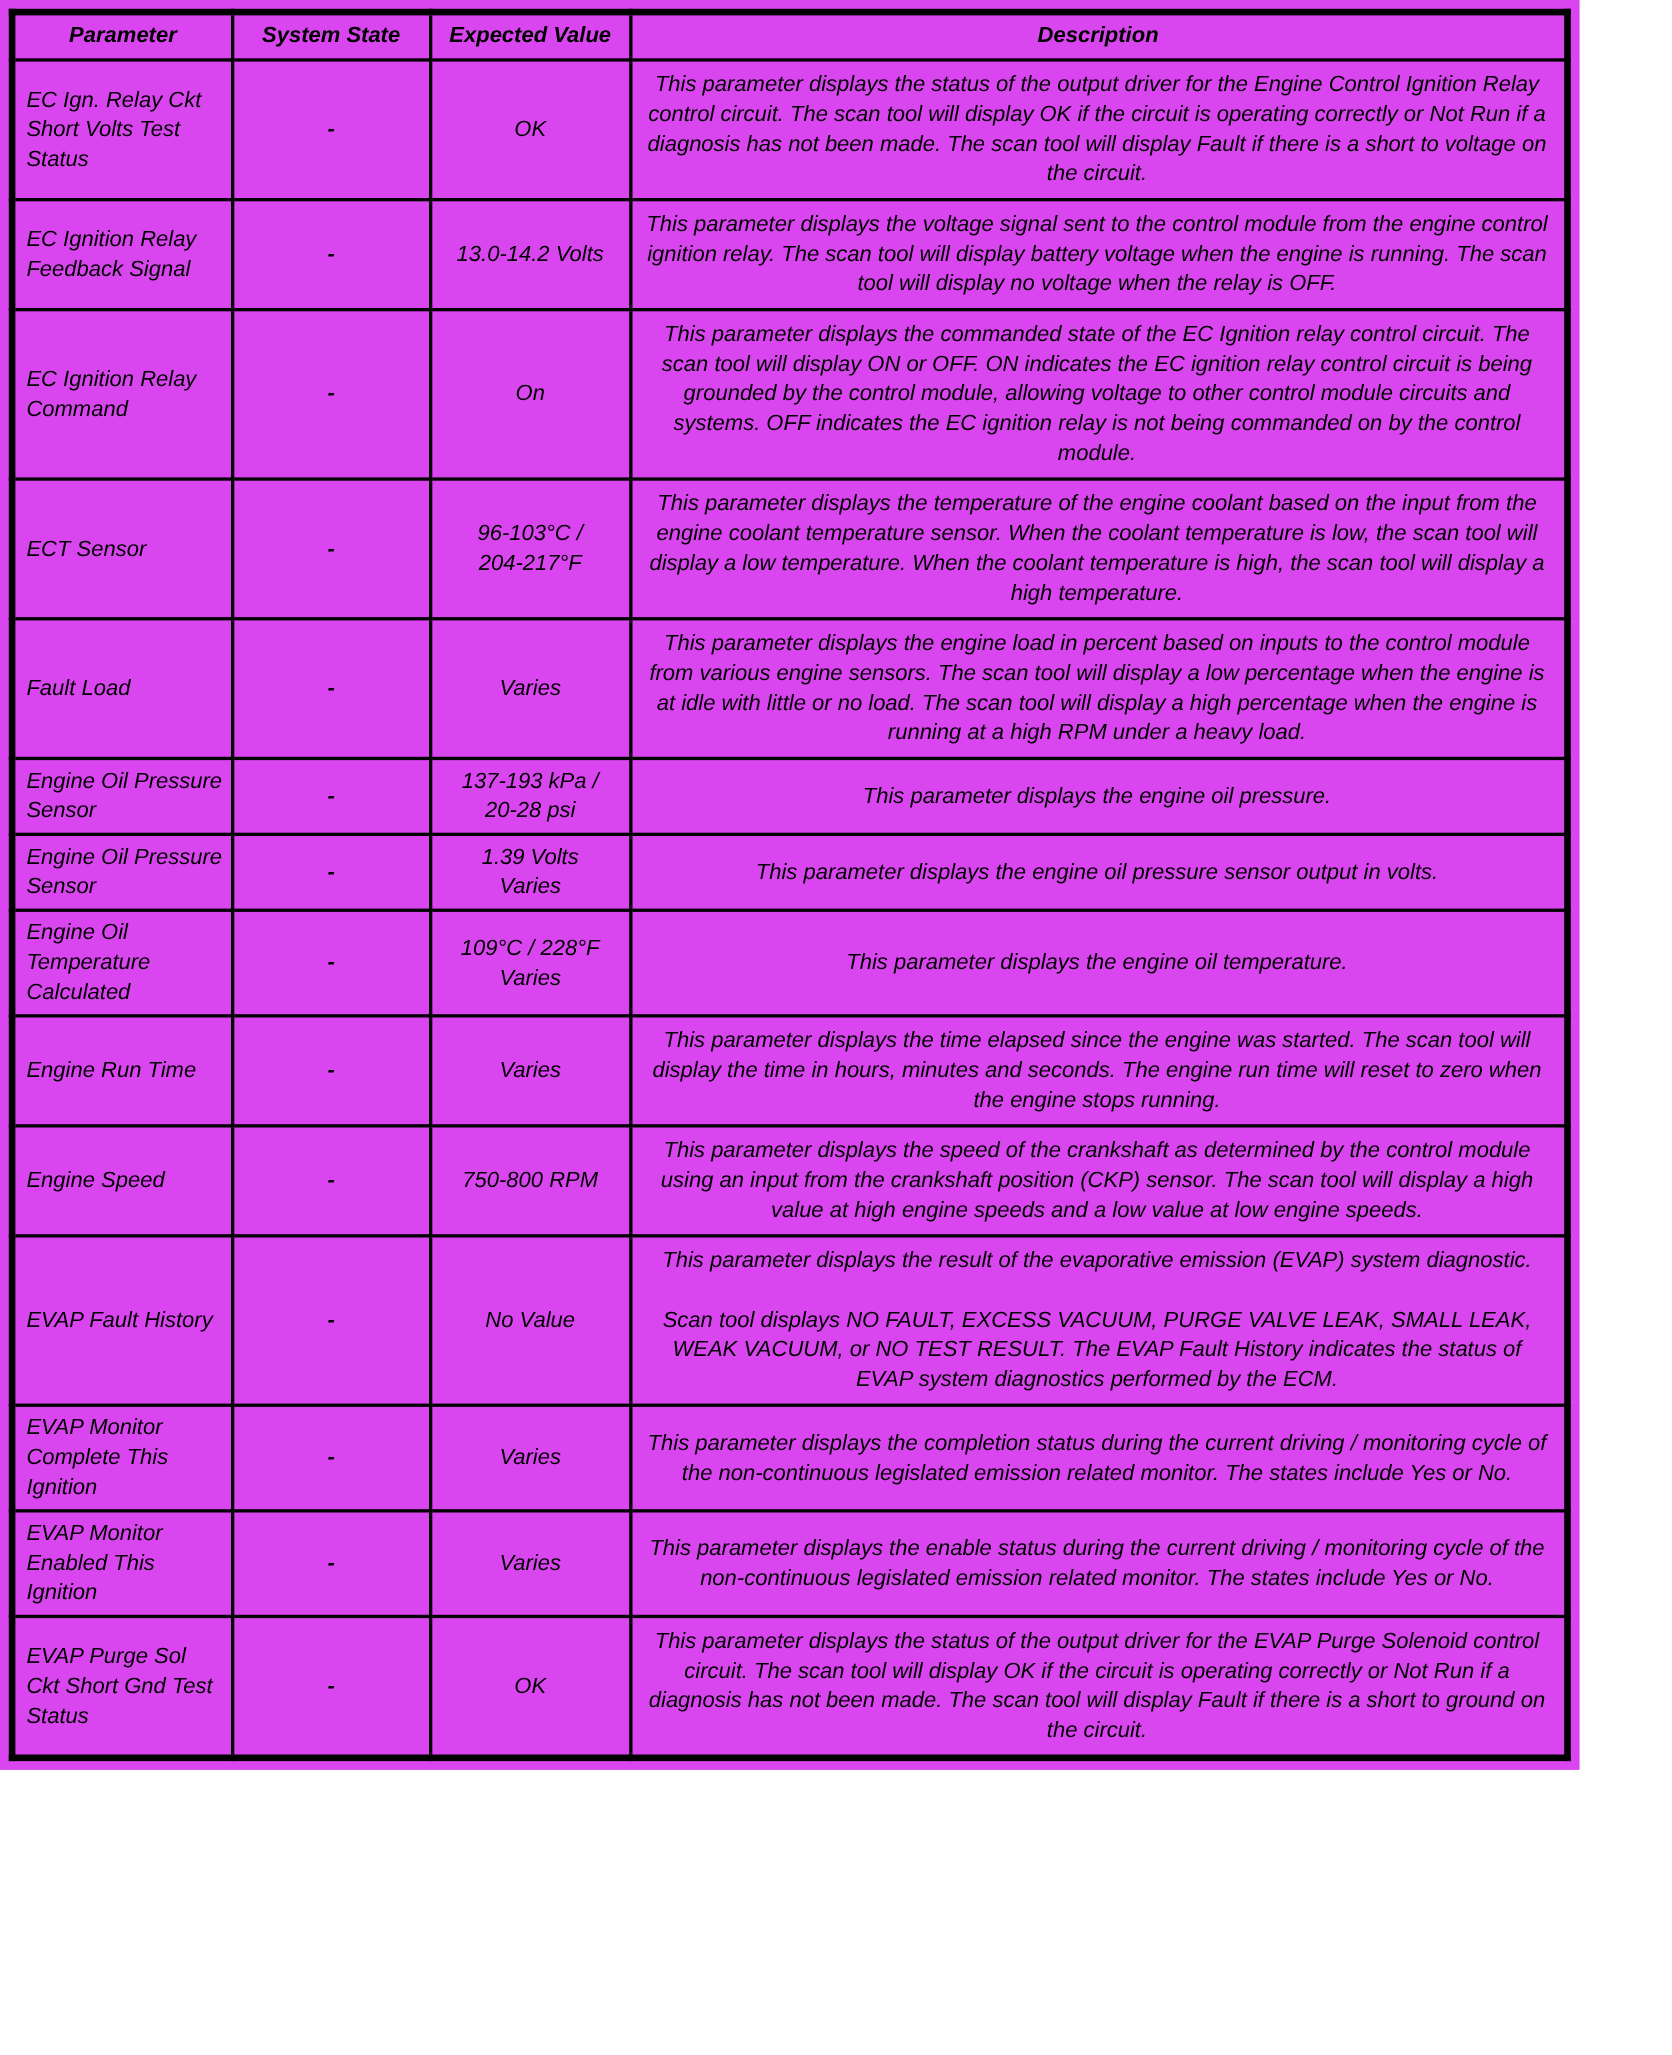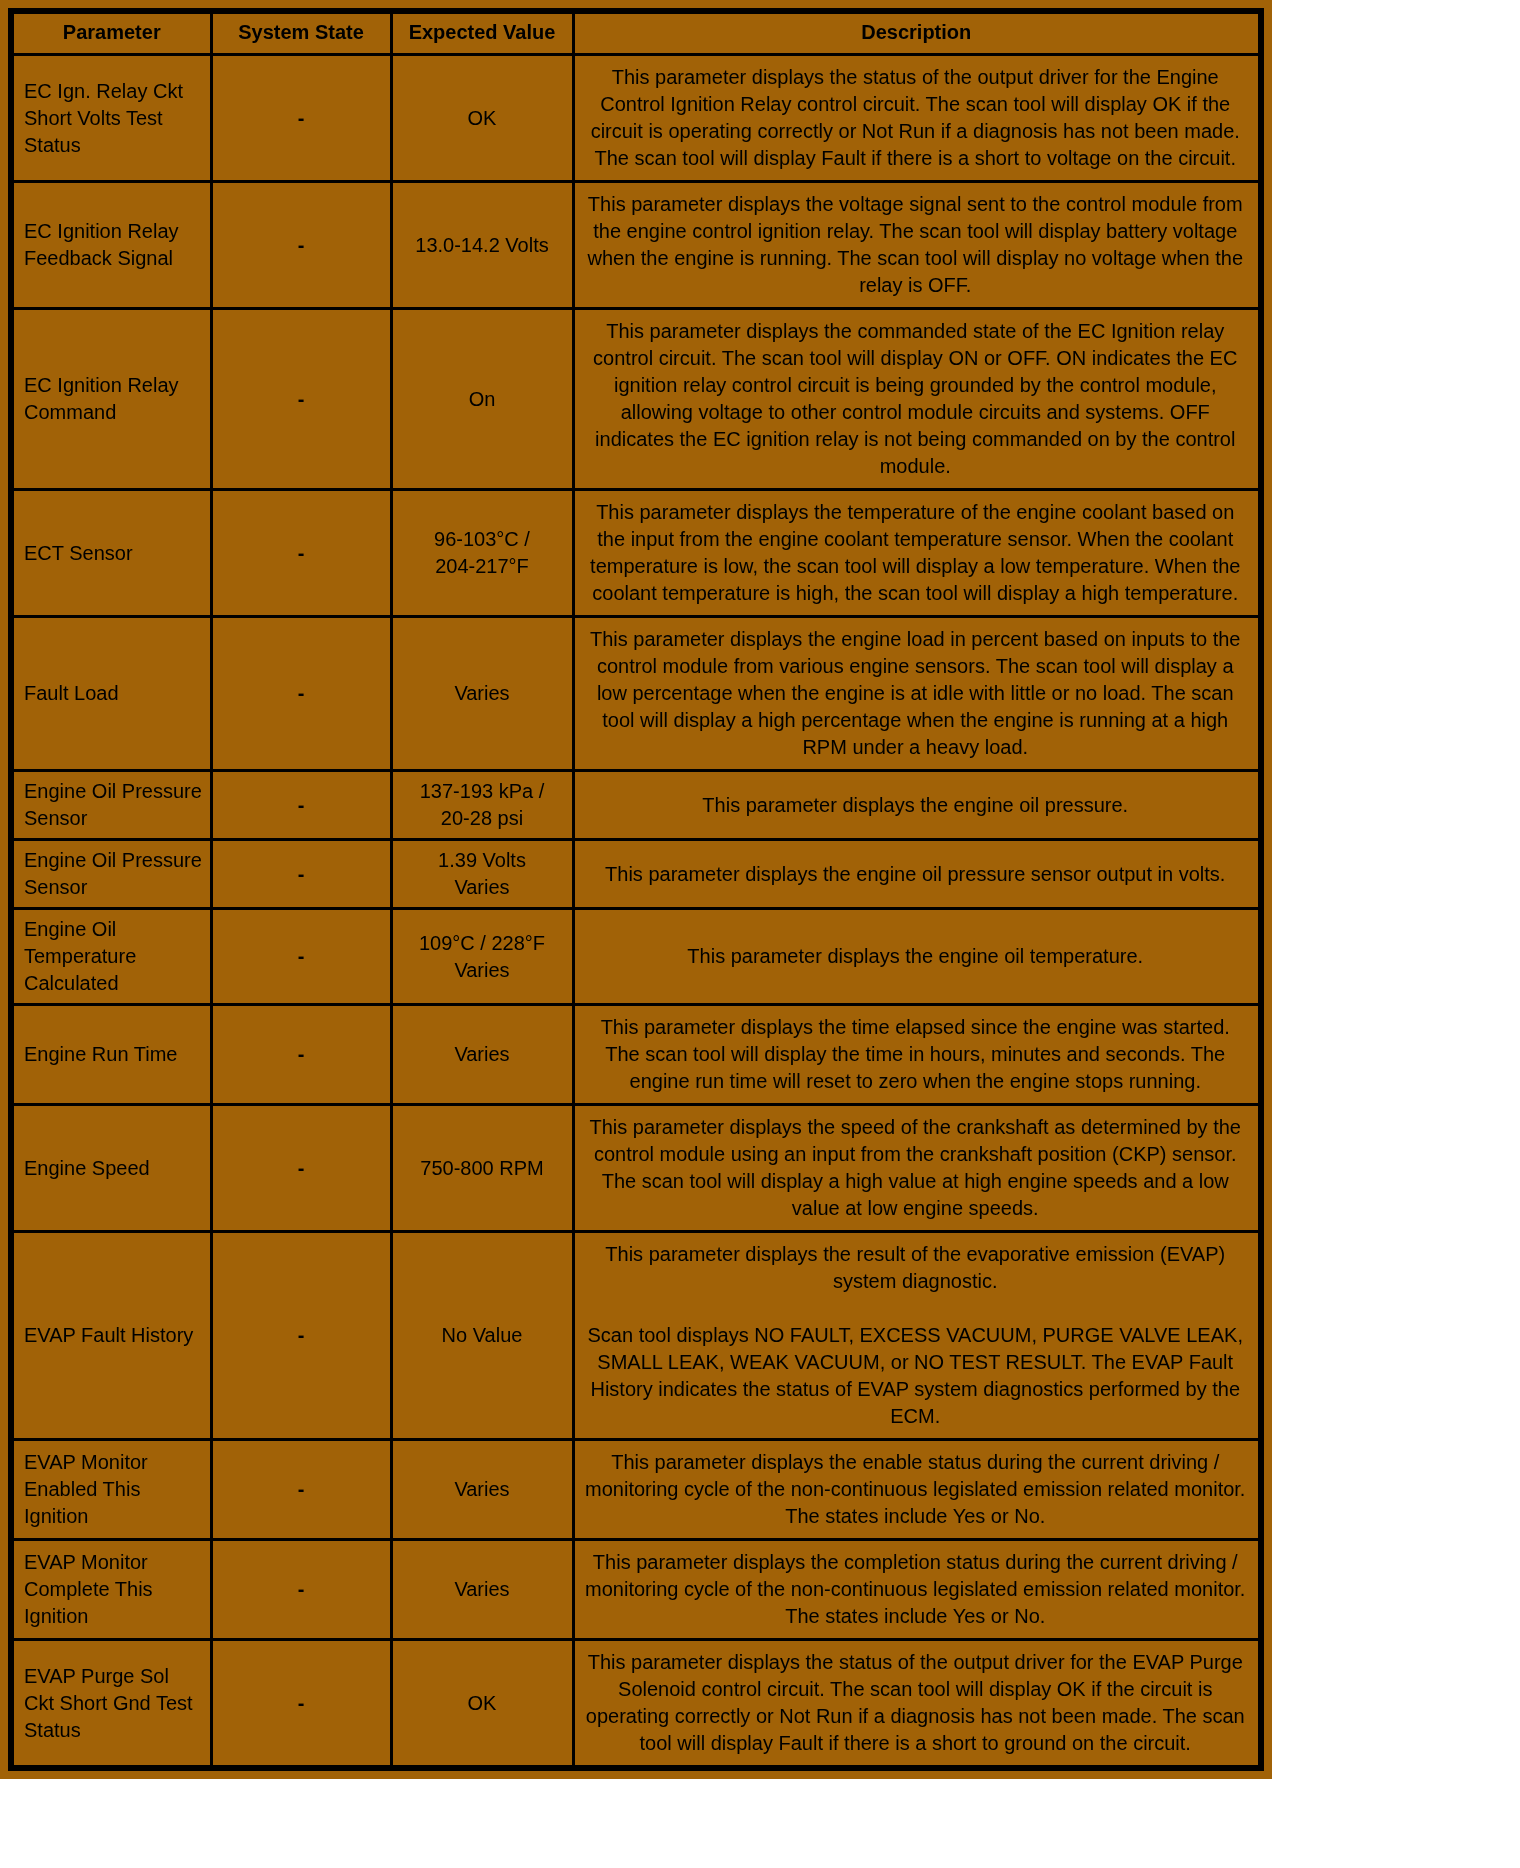--- a/index.html
+++ b/index.html
@@ -6,24 +6,25 @@
     margin: 0;
     padding: 0;
     background: #ffffff;
   }
   body {
     width: 1520px;
     color: #000000;
     font-family: "Liberation Sans", sans-serif;
   }
   .page {
-    width: 1272px;
+    width: 1436px;
     box-sizing: border-box;
     padding: 8px;
-    background: #a16207;
+    background: #d946ef;
+    font-style: italic;
   }
   table.params {
     width: 100%;
     table-layout: fixed;
     border-collapse: collapse;
     border: 6px solid #000000;
   }
   col.c-param    { width: 200px; }
   col.c-state    { width: 180px; }
   col.c-expected { width: 182px; }
@@ -166,31 +167,31 @@
   <tr>
     <td class="param">EVAP Fault History</td>
     <td class="state">-</td>
     <td class="expected">No Value</td>
     <td class="desc">This parameter displays the result of the evaporative emission (EVAP) system diagnostic.
 
 Scan tool displays NO FAULT, EXCESS VACUUM, PURGE VALVE LEAK, SMALL LEAK, WEAK VACUUM, or NO TEST RESULT. The EVAP Fault History indicates the status of EVAP system diagnostics performed by the ECM.</td>
   </tr>
 
   <tr>
+    <td class="param">EVAP Monitor Complete This Ignition</td>
+    <td class="state">-</td>
+    <td class="expected">Varies</td>
+    <td class="desc">This parameter displays the completion status during the current driving / monitoring cycle of the non-continuous legislated emission related monitor. The states include Yes or No.</td>
+  </tr>
+
+  <tr>
     <td class="param">EVAP Monitor Enabled This Ignition</td>
     <td class="state">-</td>
     <td class="expected">Varies</td>
     <td class="desc">This parameter displays the enable status during the current driving / monitoring cycle of the non-continuous legislated emission related monitor. The states include Yes or No.</td>
-  </tr>
-
-  <tr>
-    <td class="param">EVAP Monitor Complete This Ignition</td>
-    <td class="state">-</td>
-    <td class="expected">Varies</td>
-    <td class="desc">This parameter displays the completion status during the current driving / monitoring cycle of the non-continuous legislated emission related monitor. The states include Yes or No.</td>
   </tr>
 
   <tr>
     <td class="param">EVAP Purge Sol Ckt Short Gnd Test Status</td>
     <td class="state">-</td>
     <td class="expected">OK</td>
     <td class="desc">This parameter displays the status of the output driver for the EVAP Purge Solenoid control circuit. The scan tool will display OK if the circuit is operating correctly or Not Run if a diagnosis has not been made. The scan tool will display Fault if there is a short to ground on the circuit.</td>
   </tr>
 </tbody>
   </table>

